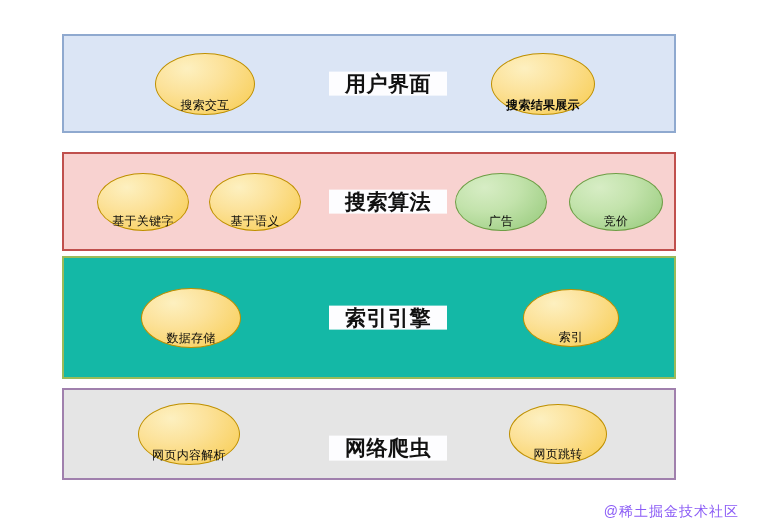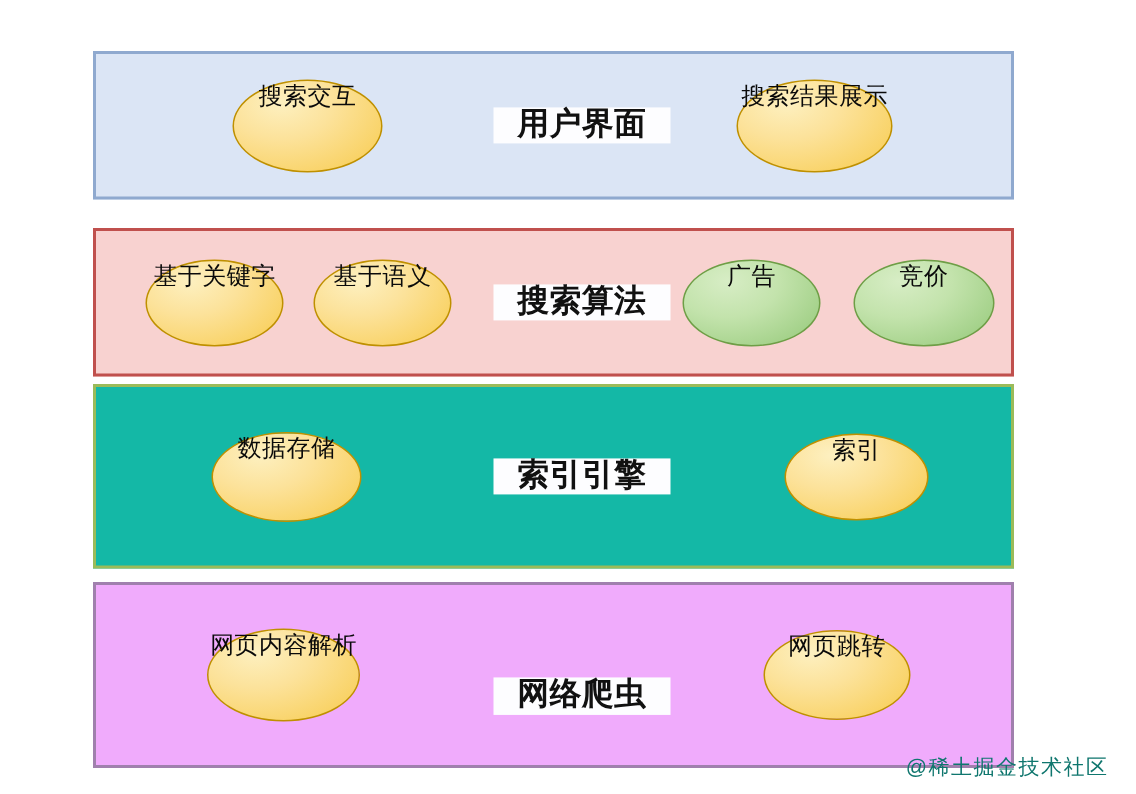--- a/index.html
+++ b/index.html
@@ -25,21 +25,21 @@
     position: absolute;
     left: 62px;
     width: 614px;
     box-sizing: border-box;
     border-width: 2px;
     border-style: solid;
   }
   .band-1 { top: 34px;  height: 99px;  background: #dbe5f5; border-color: #8fa9cf; }
   .band-2 { top: 152px; height: 99px;  background: #f8d2d0; border-color: #c0504d; text-decoration: underline; }
   .band-3 { top: 256px; height: 123px;  background: #14b8a6; border-color: #9bbb59; }
-  .band-4 { top: 388px; height: 124px; background: #f0abfc; border-color: #a080ad; }
+  .band-4 { top: 388px; height: 92px; background: #e5e5e5; border-color: #a080ad; }
 
   .band-title {
     position: absolute;
     top: 50%;
     transform: translateY(-50%);
     font-size: 21px;
     font-weight: bold;
     color: #111111;
     background: #fdfdff;
     line-height: 1.18;
@@ -50,65 +50,65 @@
   .title-1 { left: 265px; }
   .title-2 { left: 265px; }
   .title-3 { left: 265px; }
   .title-4 { left: 265px; margin-top: 14px; }
 
   .node {
     position: absolute;
     top: 50%;
     transform: translateY(-50%);
     display: flex;
-    align-items: flex-start;
+    align-items: flex-end;
     justify-content: center;
     border-radius: 50%;
     box-sizing: border-box;
     border-width: 1px;
     border-style: solid;
     text-align: center;
-    font-size: 16px;
+    font-size: 12px;
     color: #0a0a0a;
     letter-spacing: 0.3px;
     white-space: nowrap;
   }
   .node.yellow {
     background: radial-gradient(ellipse at 32% 24%, #fdf0c0 0%, #fce29a 38%, #f9d368 78%, #f6cb55 100%);
     border-color: #bf9000;
   }
   .node.green {
     background: radial-gradient(ellipse at 32% 24%, #d7edc5 0%, #c3e3ac 40%, #a3d189 80%, #98cb7e 100%);
     border-color: #6e9e46;
   }
 
   
   .n-search-interaction { left: 91px;  width: 100px; height: 62px; }
-  .n-search-results     { left: 427px; width: 104px; height: 62px; }
+  .n-search-results     { left: 427px; width: 104px; height: 62px; font-weight: bold; }
 
   
   .n-keyword   { left: 33px;  width: 92px;  height: 58px; }
   .n-semantic  { left: 145px; width: 92px;  height: 58px; }
   .n-ad        { left: 391px; width: 92px;  height: 58px; }
   .n-bidding   { left: 505px; width: 94px;  height: 58px; }
 
   
   .n-data-storage { left: 77px;  width: 100px; height: 60px; }
   .n-index        { left: 459px; width: 96px;  height: 58px; }
 
   
   .n-page-parse { left: 74px;  width: 102px; height: 62px; }
   .n-page-jump  { left: 445px; width: 98px;  height: 60px; }
 
   #watermark {
     position: absolute;
     right: 18px;
     bottom: 8px;
     font-size: 14px;
-    color: #0f766e;
+    color: #8b5cf6;
     letter-spacing: 1px;
     white-space: nowrap;
     user-select: none;
   }
 </style>
 </head>
 <body>
 
 <div id="diagram">
 

